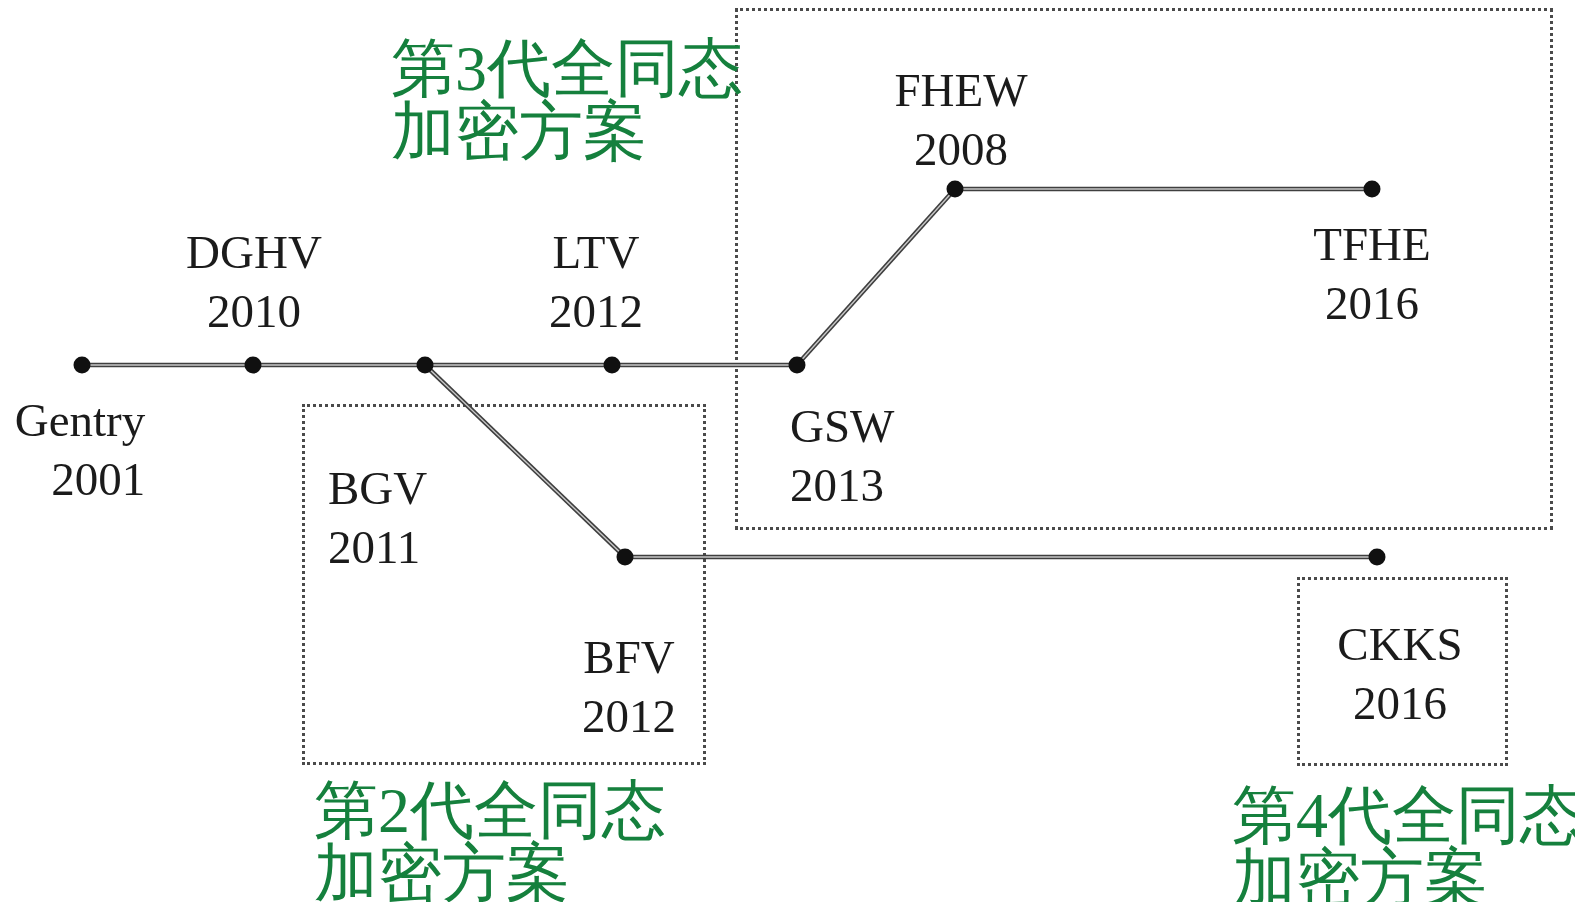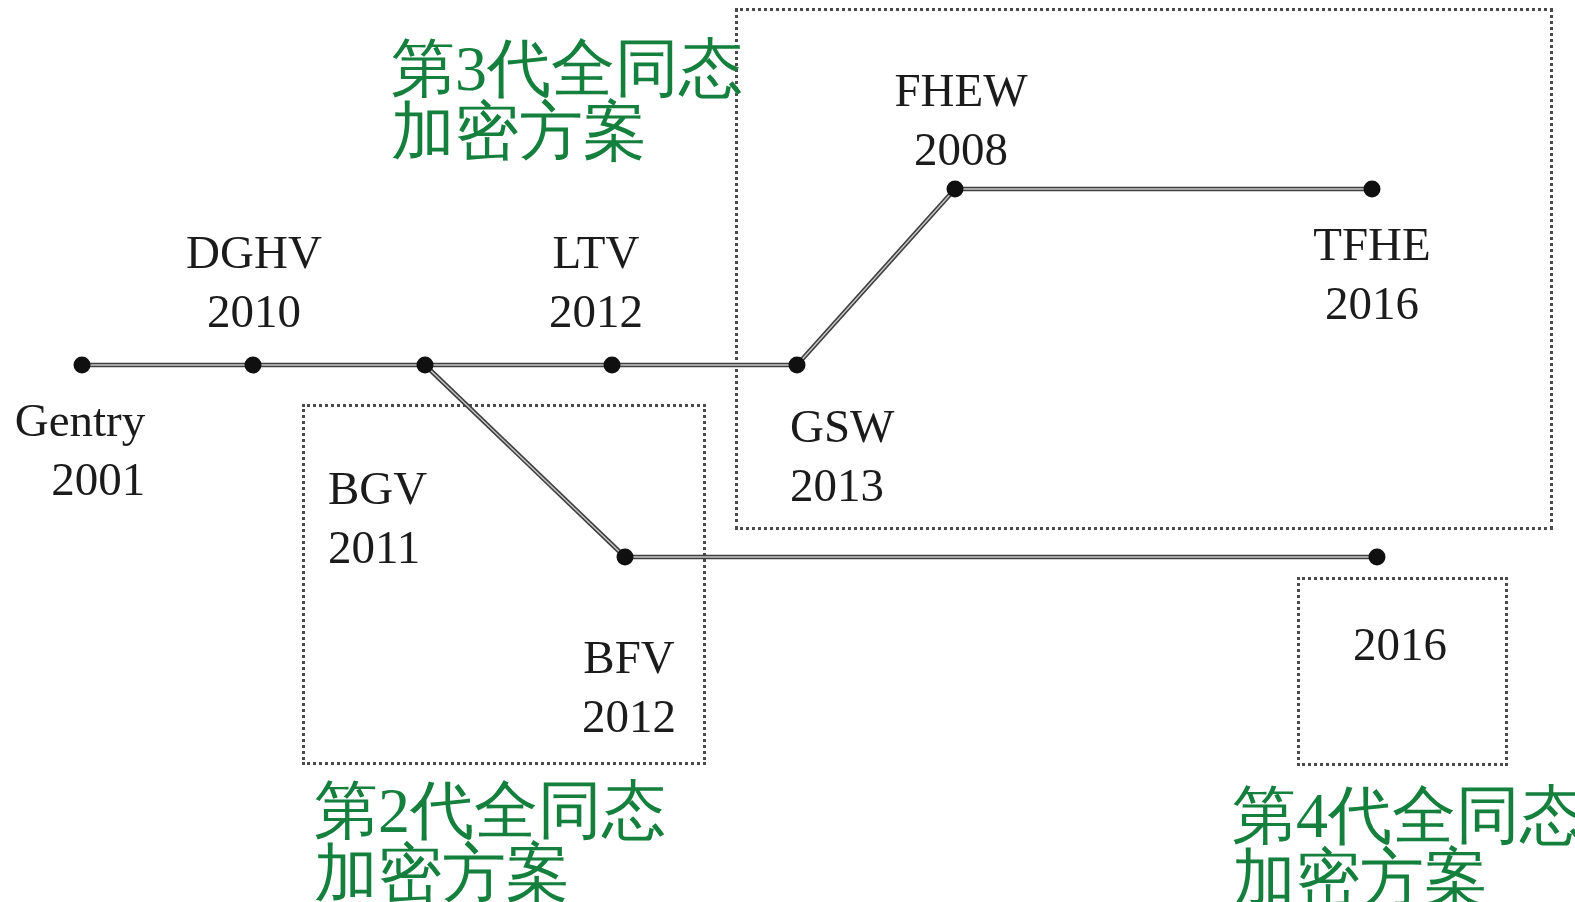--- a/index.html
+++ b/index.html
@@ -129,20 +129,21 @@
     <span class="line">FHEW</span>
     <span class="line">2008</span>
   </div>
 
   <div class="label" id="lbl-tfhe">
     <span class="line">TFHE</span>
     <span class="line">2016</span>
   </div>
 
   <div class="label" id="lbl-ckks">
+    <span class="line">CKKS</span>
     <span class="line">2016</span>
   </div>
 
   <div class="gen-label" id="lbl-gen3">
     <span class="line">第3代全同态</span>
     <span class="line">加密方案</span>
   </div>
 
   <div class="gen-label" id="lbl-gen2">
     <span class="line">第2代全同态</span>

